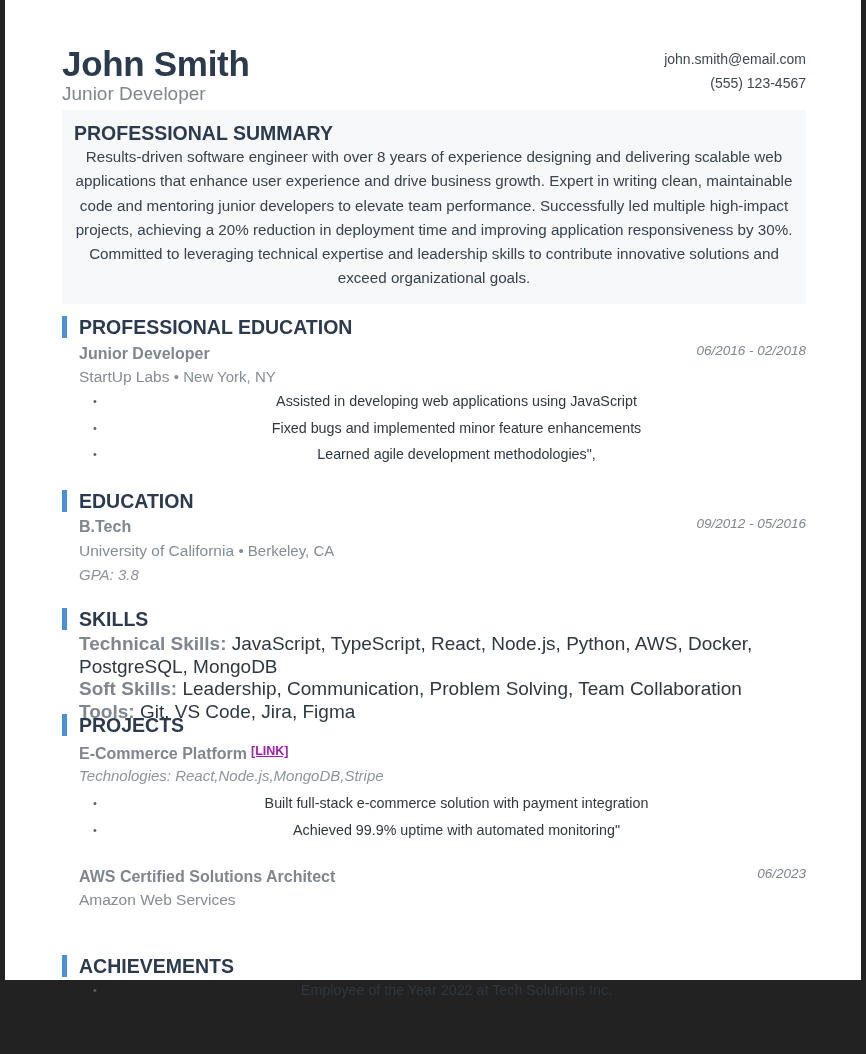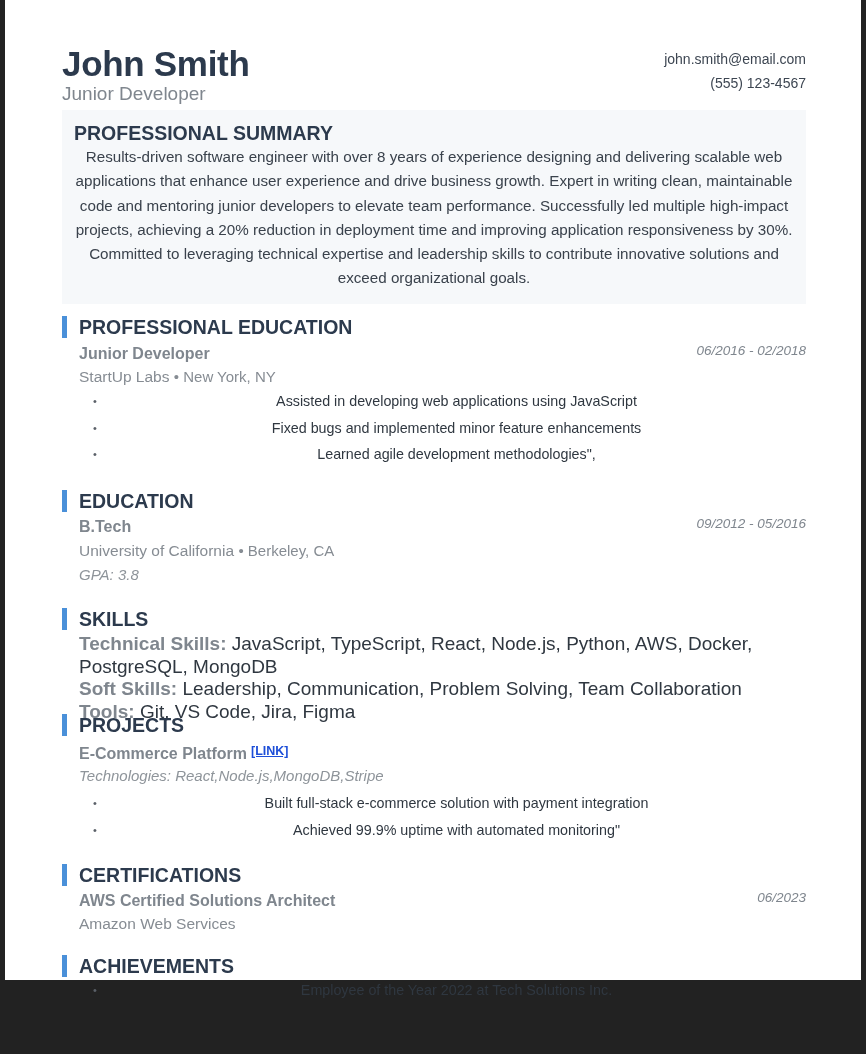--- a/index.html
+++ b/index.html
@@ -69,21 +69,21 @@
     ul.bullets { list-style: none; padding-left: 31px; }
     ul.bullets li {
       font-size: 14.3px; color: #2f3740; line-height: 26.5px; position: relative; padding-left: 14px; text-align: center;
     }
     ul.bullets li::before {
       content: "•"; position: absolute; left: 0; top: 0; color: #5a6068; font-size: 11px;
     }
     .skill-line { padding-left: 17px; font-size: 19px; color: #2f3740; line-height: 22.5px; }
     .skill-label { font-weight: bold; color: #7f868e; }
     .link {
-      font-size: 12.5px; color: #1d4ed8; text-decoration: underline; font-weight: bold;
+      font-size: 12.5px; color: #a21caf; text-decoration: underline; font-weight: bold;
       vertical-align: 4px; margin-left: 4px;
     }
   </style>
 </head>
 <body>
 
 <div class="page">
 
   <div class="name">John Smith</div>
   <div class="role">Junior Developer</div>
@@ -149,21 +149,20 @@
       <span>E-Commerce Platform</span><span class="link">[LINK]</span>
     </div>
     <div class="muted-italic">Technologies:  React,Node.js,MongoDB,Stripe</div>
     <ul class="bullets" style="margin-top:3px;">
       <li>Built full-stack e-commerce solution with payment integration</li>
       <li>Achieved 99.9% uptime with automated monitoring"</li>
     </ul>
   </div>
 
   <div class="section" style="top:863px;">
-    <div class="sec-title">CERTIFICATIONS</div>
     <div style="position:relative;">
       <div class="item-title" style="margin-top:2px;">AWS Certified Solutions Architect</div>
       <div class="date" style="top:1px;">06/2023</div>
       <div class="item-sub">Amazon Web Services</div>
     </div>
   </div>
 
   <div class="section" style="top:954px;">
     <div class="sec-title">ACHIEVEMENTS</div>
     <ul class="bullets" style="margin-top:-1px;">

